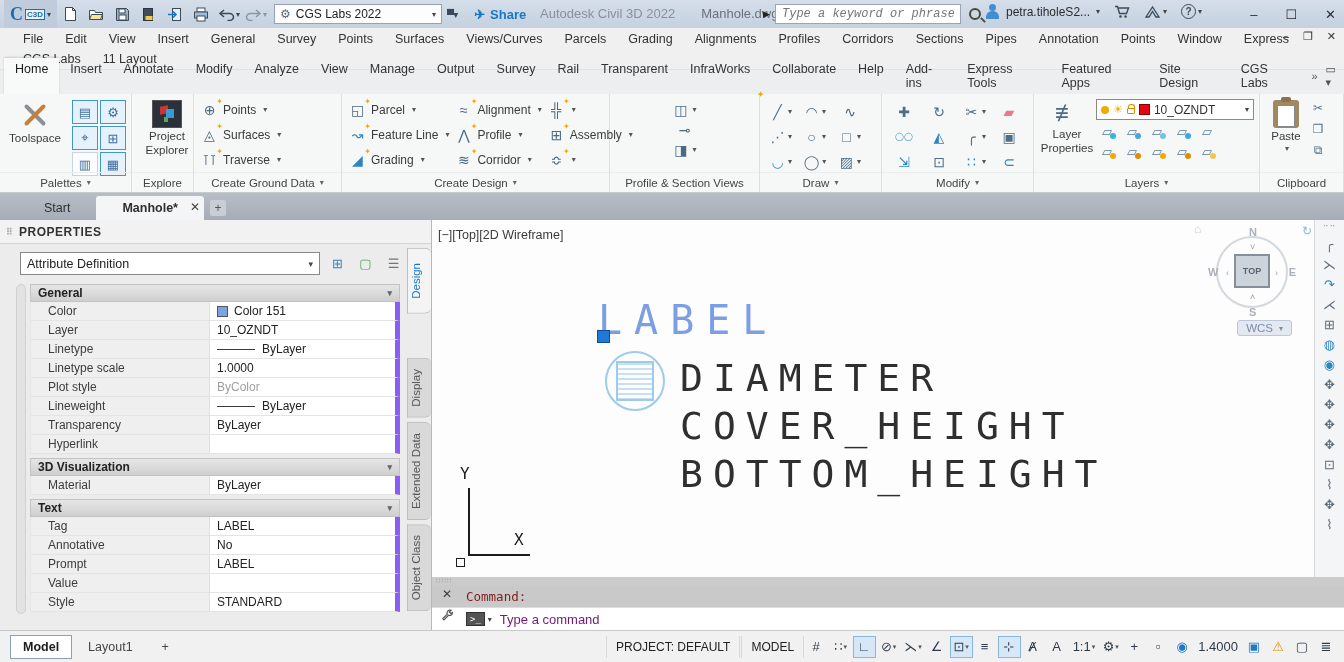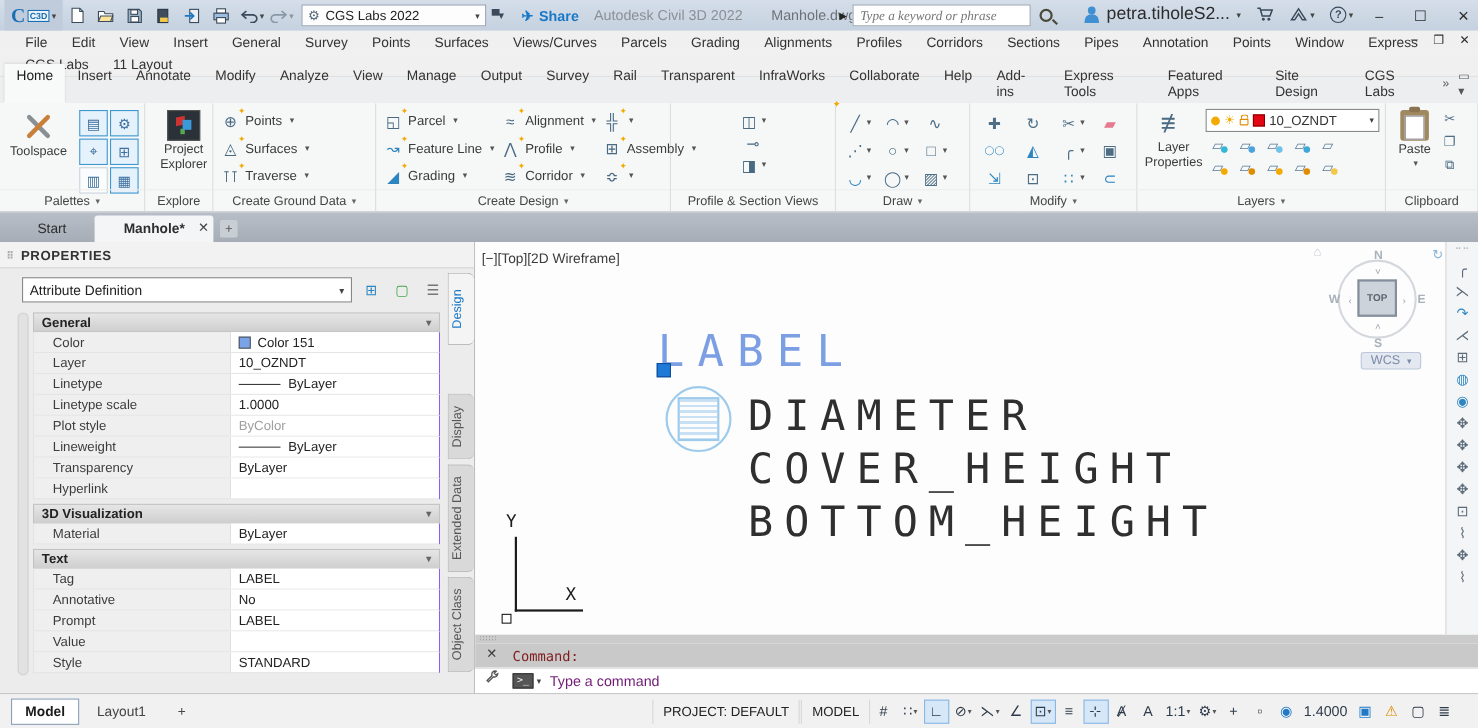--- a/index.html
+++ b/index.html
@@ -20,28 +20,28 @@
 .wsbox .txt{flex:1;font-size:12px;color:#222}
 .wsbox .caret,.mini-caret{font-size:8px;color:#444}
 .qat-custom{margin-left:4px;color:#3a4a5a;font-size:10px;letter-spacing:-1px}
 .share{display:flex;align-items:center;gap:5px;margin-left:16px;color:#1878c8;font-weight:bold;font-size:13px}
 .share .plane{font-size:13px}
 .titles{position:absolute;left:540px;top:6px;display:flex;gap:26px;font-size:13px}
 .titles .app{color:#8b9096}
 .titles .doc{color:#6d7278}
 .title-arrow{position:absolute;left:763px;top:9px;color:#222;font-size:9px}
 .searchwrap{position:absolute;left:775px;top:4px;display:flex;align-items:center}
-.searchwrap input{width:162px;height:20px;border:1px solid #9aa5b1;padding:0 6px;font-style:italic;font-size:12px;color:#555;background:#fff;font-family:Liberation Serif, serif}
+.searchwrap input{width:186px;height:20px;border:1px solid #9aa5b1;padding:0 6px;font-style:italic;font-size:12px;color:#555;background:#fff;font-family:Liberation Mono, monospace}
 .mag{position:relative;width:12px;height:12px;border:2px solid #4a4a3a;border-radius:50%;margin-left:8px}
 .mag::after{content:"";position:absolute;left:9px;top:9px;width:6px;height:2px;background:#4a4a3a;transform:rotate(45deg)}
 .userwrap{position:absolute;left:985px;top:4px;display:flex;align-items:center;gap:6px}
 .person{width:15px;height:15px;position:relative}
 .person::before{content:"";position:absolute;left:4px;top:0;width:7px;height:7px;border-radius:50%;background:#3f8fd2}
 .person::after{content:"";position:absolute;left:1px;top:7px;width:13px;height:8px;border-radius:6px 6px 0 0;background:#3f8fd2}
-.uname{font-size:16px;color:#2b2b2b}
+.uname{font-size:12px;color:#2b2b2b}
 .tb-ic{color:#3a4a5a;margin-left:8px;display:flex;align-items:center;gap:2px}
 .helpq{width:15px;height:15px;border:1.5px solid #3a4a5a;border-radius:50%;display:flex;align-items:center;justify-content:center;font-size:10px;font-weight:bold}
 .winctl{position:absolute;right:8px;top:0;height:28px;display:flex;align-items:center;gap:28px;color:#2b2b2b;font-size:13px}
 
 
 .menubar{position:absolute;left:0;top:28px;width:100%;height:21px;background:#f0f0f0;display:flex;align-items:center;padding-left:12px}
 .menubar .mi{padding:0 11px;color:#333;font-size:12.5px}
 .mwin{position:absolute;right:8px;top:30px;display:flex;gap:14px;color:#333;font-size:11px}
 .menubar2{position:absolute;left:0;top:49px;width:100%;height:21px;background:#f0f0f0;display:flex;align-items:center;padding-left:12px;border-bottom:1px solid #e2e2e2}
 .menubar2 .mi{padding:0 11px;color:#333;font-size:12.5px}
@@ -93,38 +93,38 @@
 
 .tool-ic{position:relative;width:34px;height:30px}
 .tool-ic .b1,.tool-ic .b2{position:absolute;left:3px;top:13px;width:28px;height:4px;border-radius:2px;background:#8a8f94}
 .tool-ic .b1{transform:rotate(45deg)}
 .tool-ic .b2{transform:rotate(-45deg);background:#c87f3a}
 .pexp-ic{width:30px;height:28px;background:#2b3138;border:1px solid #555;position:relative}
 .pexp-ic::before{content:"";position:absolute;left:7px;top:5px;width:8px;height:8px;background:#cc3333;transform:skewY(-12deg)}
 .pexp-ic::after{content:"";position:absolute;left:13px;top:8px;width:8px;height:9px;background:#3a9ad9;box-shadow:-4px 6px 0 -2px #58a84e}
 
 
-.filetabs{position:absolute;left:0;top:193px;width:100%;height:27px;background:linear-gradient(#b8bec7,#a7adb7);display:flex;align-items:flex-end;padding-left:8px}
+.filetabs{position:absolute;left:0;top:193px;width:100%;height:27px;background:linear-gradient(#b8bec7,#a7adb7);display:flex;align-items:flex-end;padding-left:18px}
 .ftab{padding:5px 26px;font-size:12.5px;color:#2e2e2e}
 .ftab.active{background:#f4f5f6;font-weight:bold;border-radius:3px 3px 0 0;display:flex;gap:26px;align-items:center}
 .ftab-add{margin-left:10px;margin-bottom:4px;width:16px;height:16px;background:#c9ced5;color:#555;display:flex;align-items:center;justify-content:center;border-radius:2px}
 
 
 .palette{position:absolute;left:0;top:220px;width:432px;height:410px;background:#ececec;border-right:1px solid #b8b8b8}
 .pal-title{height:24px;background:#f2f2f2;border-bottom:1px solid #d5d5d5;display:flex;align-items:center;gap:6px;padding-left:6px;font-size:12px;font-weight:bold;color:#333;letter-spacing:.5px}
 .pal-grip{color:#aaa;font-size:9px}
 .pal-rail{position:absolute;left:16px;top:64px;width:10px;height:330px;background:#e2e2e2;border:1px solid #d0d0d0;border-radius:5px}
 .combo-row{display:flex;align-items:center;gap:7px;padding:8px 0 6px 20px}
 .combo{display:flex;align-items:center;width:300px;height:23px;background:#fff;border:1px solid #888;padding:0 6px;font-size:12.5px;color:#222}
 .combo .caret{margin-left:auto;font-size:9px;color:#444}
 .cbtn{width:21px;height:21px;display:flex;align-items:center;justify-content:center;font-size:13px}
 .psections{position:absolute;left:30px;top:64px;width:370px}
 .psec-h{height:18px;background:linear-gradient(#e6e6e6,#cfcfcf);border:1px solid #c2c2c2;display:flex;align-items:center;padding:0 7px;font-weight:bold;font-size:12px;color:#222}
 .psec-h::after{content:"▾";margin-left:auto;font-size:9px;color:#666}
-.prow{display:flex;height:19px;border-bottom:1px solid #e4e4e4;border-left:1px solid #e4e4e4;border-right:1px solid #8b5cf6;background:#efefef;align-items:center;font-size:12px}
+.prow{display:flex;height:19px;border-bottom:1px solid #e4e4e4;border-left:1px solid #e4e4e4;border-right:5px solid #8b5cf6;background:#efefef;align-items:center;font-size:12px}
 .prow .lab{width:178px;padding-left:17px;color:#3c3c3c}
 .prow .val{flex:1;height:100%;background:#fff;border-left:1px solid #e0e0e0;display:flex;align-items:center;padding-left:7px;color:#222}
 .prow.muted .val{color:#a0a0a0}
 .prow.line .val::before{content:"";width:38px;border-top:1.5px solid #3c3c3c;margin-right:7px}
 .swatch{display:none;width:11px;height:11px;border:1px solid #555;margin-right:6px}
 .swatch.show{display:inline-block}
 .secgap{height:4px}
 
 .sidetabs{position:absolute;left:407px;top:28px;width:24px;display:flex;flex-direction:column;gap:4px}
 .ptab{writing-mode:vertical-rl;transform:rotate(180deg);background:#d9d9d9;border:1px solid #bdbdbd;border-left:none;border-radius:6px 0 0 6px;color:#555;font-size:11.5px;padding:10px 2px;text-align:center}
@@ -171,21 +171,21 @@
 .chip{display:flex;align-items:center;gap:3px}
 .chip .box{background:#555;color:#fff;font-family:"DejaVu Sans Mono",monospace;font-size:9px;padding:1px 3px;border:1px solid #333}
 .chip .caret{font-size:8px;color:#444}
 .cmd-ph{color:#701a75;font-size:13px}
 
 
 .bottombar{position:absolute;left:0;top:630px;width:100%;height:32px;background:#f1f1f1;border-top:1px solid #c8c8c8;display:flex;align-items:center}
 .ltabs{display:flex;align-items:center;gap:3px;padding-left:10px}
 .ltab{padding:4px 12px;color:#444;font-size:12.5px;border:1px solid transparent}
 .ltab.active{background:#fff;border-color:#8aa0b8;font-weight:bold;color:#1b1b1b}
-.statusitems{margin-left:auto;display:flex;align-items:center;gap:1px;padding-right:19px}
+.statusitems{margin-left:auto;display:flex;align-items:center;gap:1px;padding-right:6px}
 .sb-text{padding:0 9px;color:#222;font-size:12px;border-left:1px solid #d8d8d8;border-right:1px solid #d8d8d8;height:22px;display:flex;align-items:center;white-space:nowrap}
 .sb-i{min-width:23px;height:22px;display:flex;align-items:center;justify-content:center;gap:1px;color:#2f3b4a;font-size:13px;border:1px solid transparent;padding:0 2px;white-space:nowrap}
 .sb-i.active{background:#d6e7f8;border-color:#89b7e3}
 .sb-i.blue{color:#1f78c8}
 .sb-i.orange{color:#e08a00}
 .sb-i .caret{font-size:7px;color:#555}
 </style>
 </head>
 <body>
 

